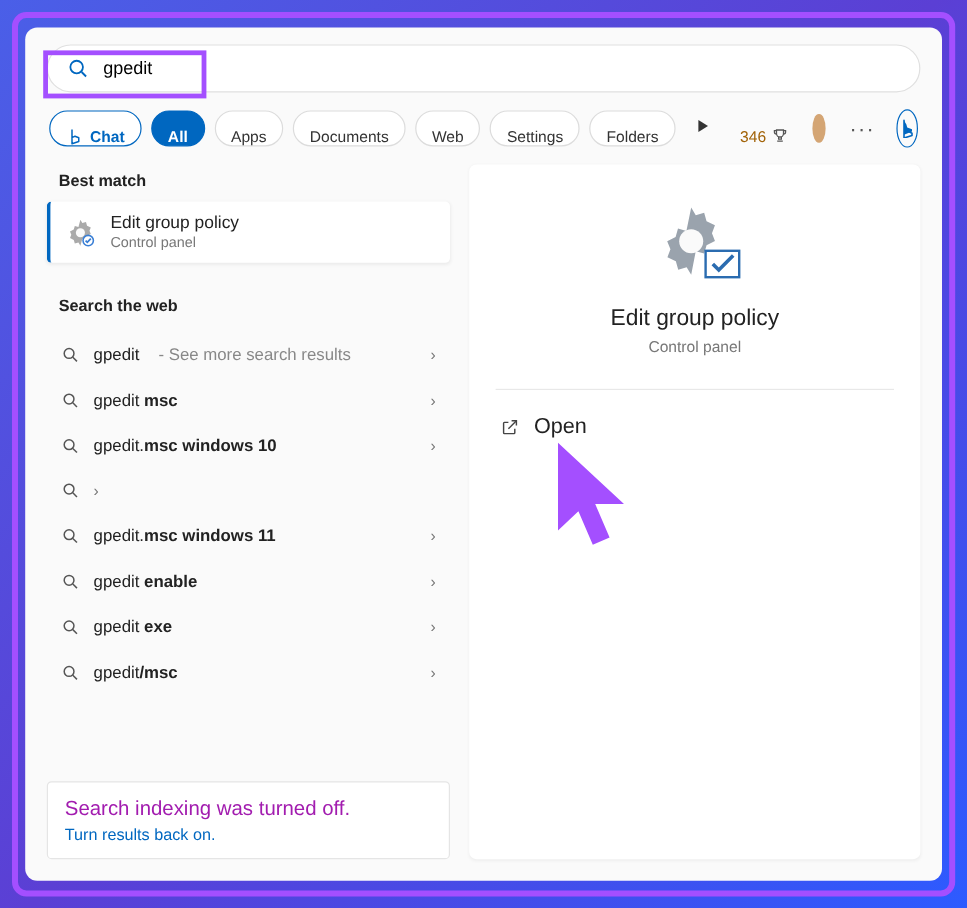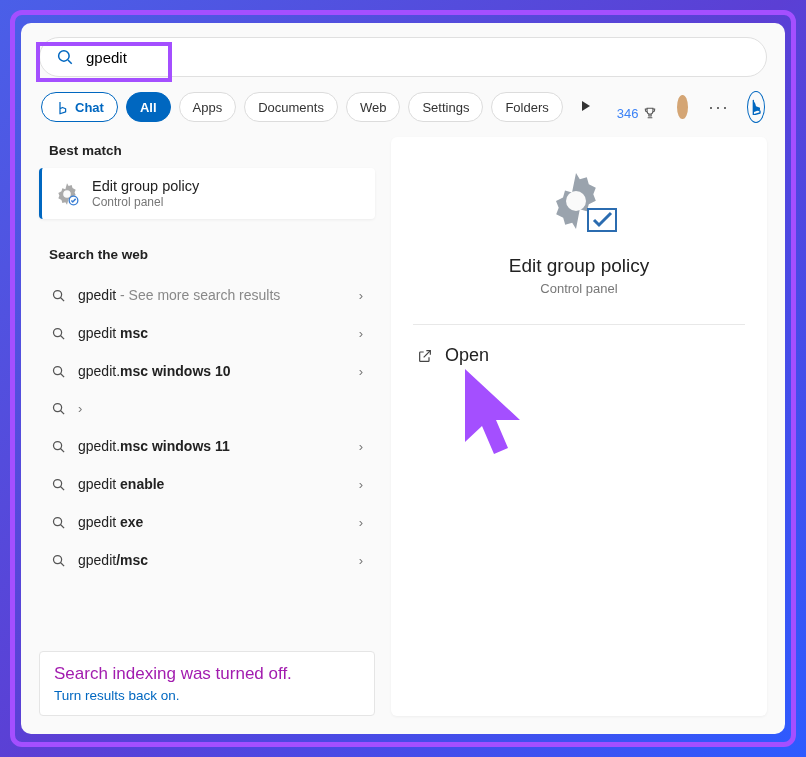--- a/index.html
+++ b/index.html
@@ -49,36 +49,36 @@
 }
 .filter-row {
   display: flex;
   align-items: center;
   gap: 8px;
   margin-top: 14px;
   padding: 0 2px;
 }
 .pill {
   display: flex;
-  align-items: center;
+  align-items: flex-end;
   gap: 5px;
   height: 30px;
   padding: 0 13px;
   border-radius: 15px;
   border: 1px solid #dcdcdc;
   background: #fff;
   font-size: 13px;
   color: #333;
   cursor: pointer;
 }
 .pill.chat { border-color: #0067c0; color: #0067c0; font-weight: 600; }
 .pill.active { background: #0067c0; border-color: #0067c0; color: #fff; font-weight: 600; }
 .filter-spacer { flex: 1; }
 .play-icon { padding: 0 10px; cursor: pointer; }
-.points { display: flex; align-items: flex-start; gap: 5px; font-size: 13px; color: #3b82f6; margin-top: 12px; }
+.points { display: flex; align-items: flex-start; gap: 5px; font-size: 13px; color: #a16207; margin-top: 12px; }
 .avatar { width: 24px; height: 24px; border-radius: 50%; background: #d4a574; margin-left: 12px; cursor: pointer; }
 .more-dots { font-size: 18px; color: #555; margin-left: 12px; cursor: pointer; letter-spacing: 1px; }
 .bing-circle {
   width: 32px; height: 32px; border-radius: 50%;
   border: 1.5px solid #0067c0;
   display: flex; align-items: center; justify-content: center;
   margin-left: 10px; cursor: pointer;
 }
 .content { display: flex; gap: 16px; margin-top: 14px; flex: 1; min-height: 0; }
 .left-col { flex: 0 0 336px; display: flex; flex-direction: column; }
@@ -93,21 +93,21 @@
 .gear-mini { flex: 0 0 auto; }
 .bm-text .title { font-size: 14.5px; color: #222; }
 .bm-text .sub { font-size: 12px; color: #777; margin-top: 1px; }
 .web-list { margin-top: 4px; }
 .web-item {
   display: flex; align-items: center; gap: 12px;
   padding: 11px 12px; cursor: pointer;
   border-radius: 4px;
 }
 .web-item .txt { flex: 1; font-size: 14px; color: #222; }
-.web-item .txt .light { color: #888; font-weight: 400; }
+.web-item .txt .light { color: #888; font-weight: 400; margin-left: 12px; }
 .web-item .txt .bold { font-weight: 600; }
 .chev { color: #777; font-size: 13px; }
 .index-notice {
   margin-top: auto;
   background: #fff;
   border: 1px solid #e5e5e5;
   border-radius: 4px;
   padding: 12px 14px;
 }
 .index-notice .msg { font-size: 17px; color: #a21caf; }

